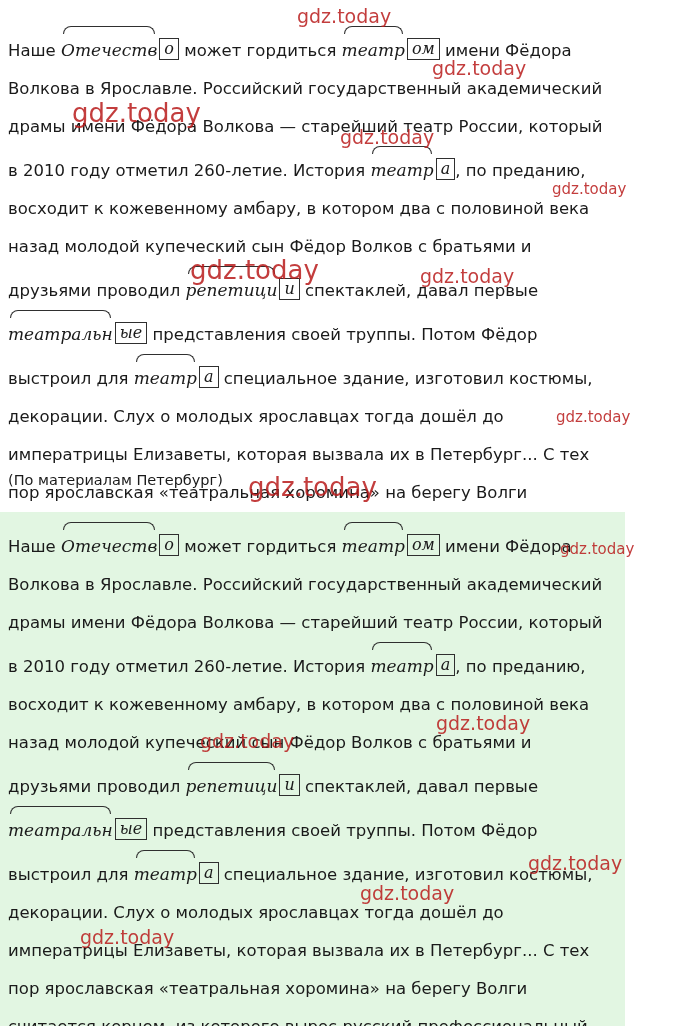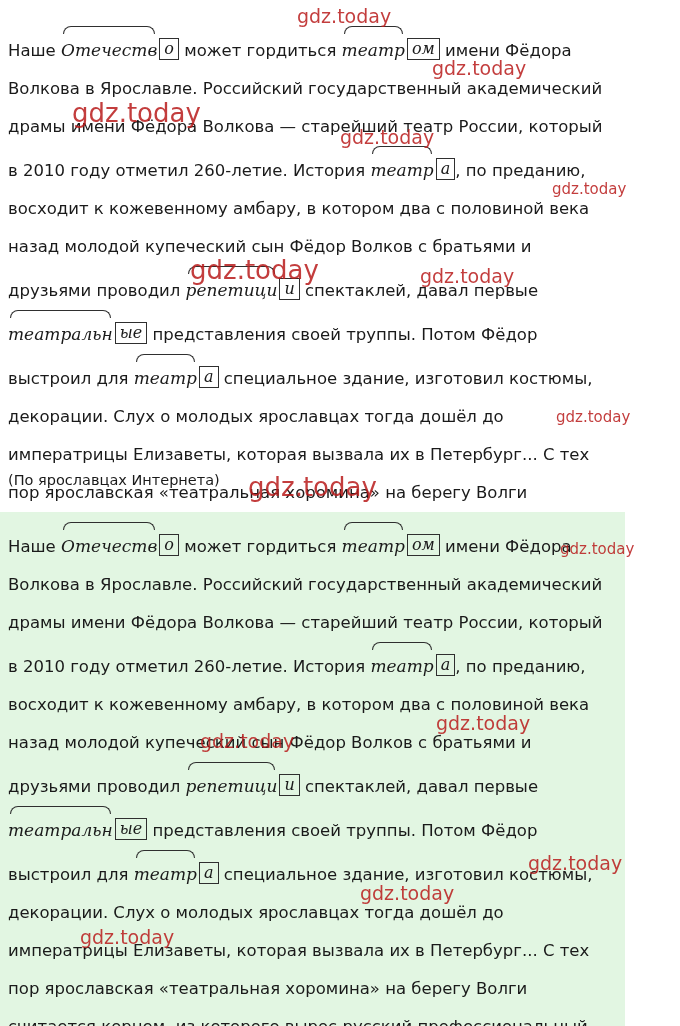--- a/index.html
+++ b/index.html
@@ -100,21 +100,21 @@
 </style>
 </head>
 <body>
 
 <div class="page">
 
   <div class="textblock block-top">
     <span>Наше </span><span class="word root"><span>Отечеств</span></span><span class="ending">о</span><span> может гордиться </span><span class="word root"><span>театр</span></span><span class="ending">ом</span><span> имени Фёдора Волкова в Ярославле. Российский государственный академический драмы имени Фёдора Волкова — старейший театр России, который в 2010 году отметил 260-летие. История </span><span class="word root"><span>театр</span></span><span class="ending">а</span><span>, по преданию, восходит к кожевенному амбару, в котором два с половиной века назад молодой купеческий сын Фёдор Волков с братьями и друзьями проводил </span><span class="word root"><span>репетици</span></span><span class="ending">и</span><span> спектаклей, давал первые </span><span class="word root"><span>театральн</span></span><span class="ending">ые</span><span> представления своей труппы. Потом Фёдор выстроил для </span><span class="word root"><span>театр</span></span><span class="ending">а</span><span> специальное здание, изготовил костюмы, декорации. Слух о молодых ярославцах тогда дошёл до императрицы Елизаветы, которая вызвала их в Петербург... С тех пор ярославская «театральная хоромина» на берегу Волги считается корнем, из которого вырос русский профессиональный .</span>
   </div>
 
-  <div class="src">(По ярославцах Интернета)</div>
+  <div class="src">(По материалам Петербург)</div>
 
   <div class="textblock block-highlight">
     <span>Наше </span><span class="word root"><span>Отечеств</span></span><span class="ending">о</span><span> может гордиться </span><span class="word root"><span>театр</span></span><span class="ending">ом</span><span> имени Фёдора Волкова в Ярославле. Российский государственный академический драмы имени Фёдора Волкова — старейший театр России, который в 2010 году отметил 260-летие. История </span><span class="word root"><span>театр</span></span><span class="ending">а</span><span>, по преданию, восходит к кожевенному амбару, в котором два с половиной века назад молодой купеческий сын Фёдор Волков с братьями и друзьями проводил </span><span class="word root"><span>репетици</span></span><span class="ending">и</span><span> спектаклей, давал первые </span><span class="word root"><span>театральн</span></span><span class="ending">ые</span><span> представления своей труппы. Потом Фёдор выстроил для </span><span class="word root"><span>театр</span></span><span class="ending">а</span><span> специальное здание, изготовил костюмы, декорации. Слух о молодых ярославцах тогда дошёл до императрицы Елизаветы, которая вызвала их в Петербург... С тех пор ярославская «театральная хоромина» на берегу Волги считается корнем, из которого вырос русский профессиональный .</span>
   </div>
 
   <div id="watermark-layer">
       <div class="wm mid" style="left: 297px; top: 5px;">gdz.today</div>
       <div class="wm mid" style="left: 432px; top: 57px;">gdz.today</div>
       <div class="wm big" style="left: 72px; top: 98px;">gdz.today</div>
       <div class="wm mid" style="left: 340px; top: 126px;">gdz.today</div>

